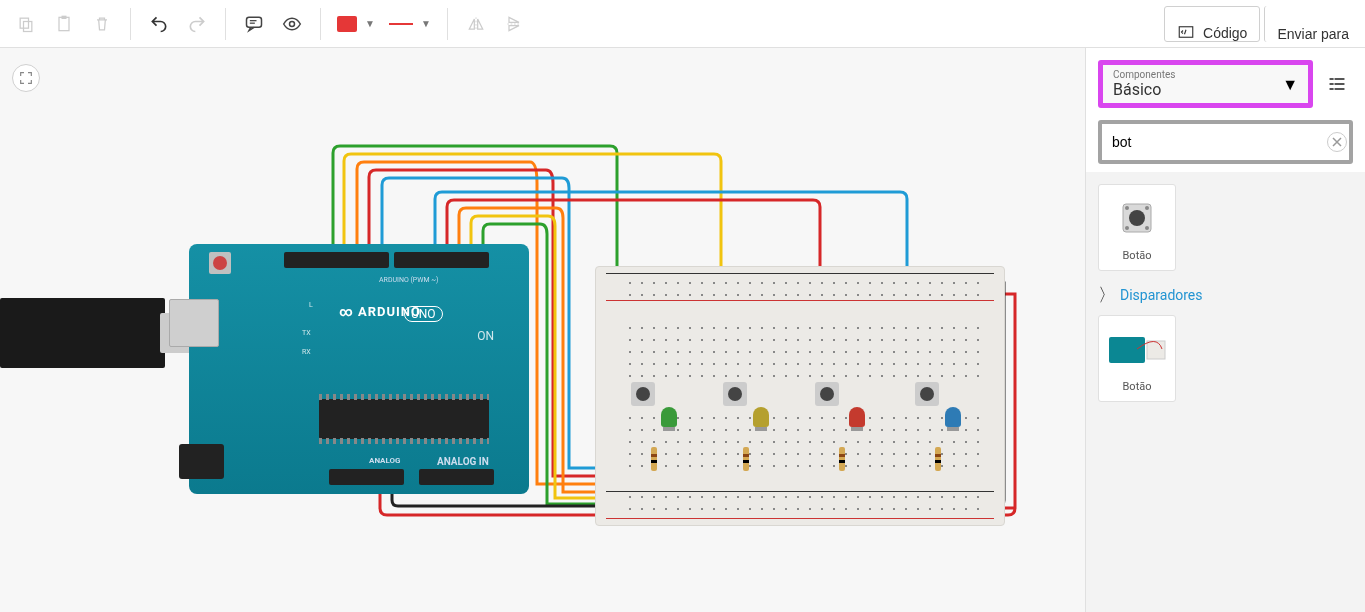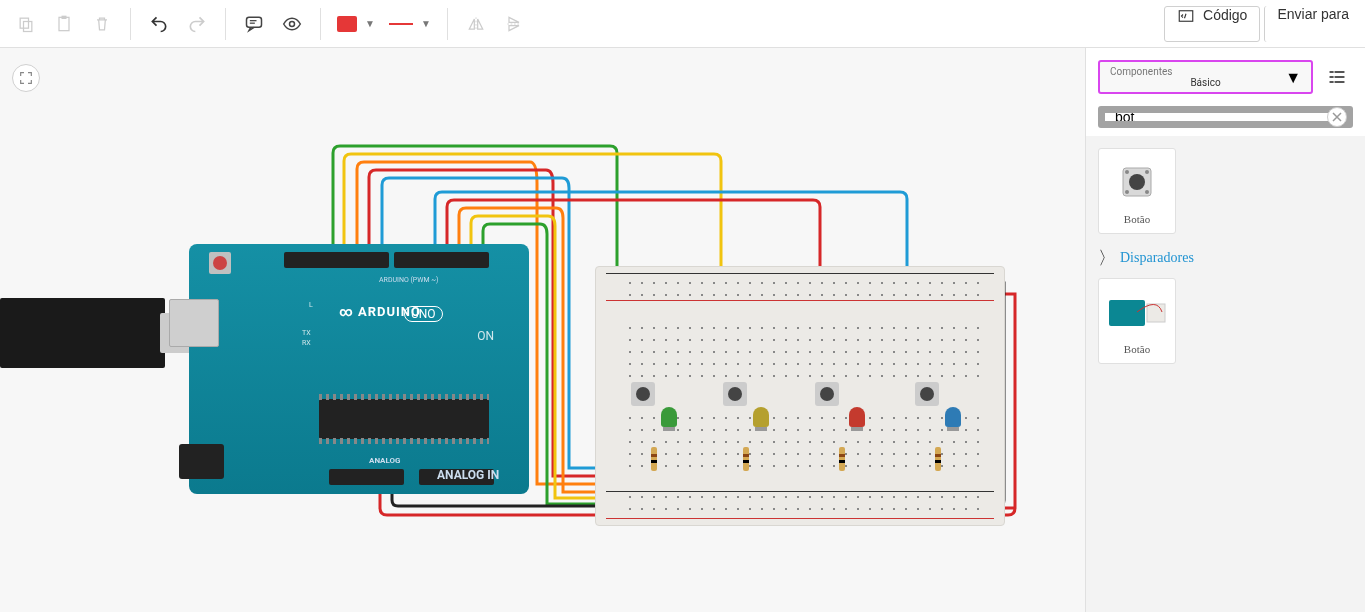--- a/index.html
+++ b/index.html
@@ -10,43 +10,43 @@
   .toolbar { height: 48px; border-bottom: 1px solid #e0e0e0; display: flex; align-items: center; padding: 0 8px; gap: 4px; background: #fff; }
   .toolbar-group { display: flex; align-items: center; gap: 2px; }
   .sep { width: 1px; height: 32px; background: #e0e0e0; margin: 0 6px; }
   .tbtn { width: 36px; height: 36px; border: none; background: transparent; border-radius: 4px; cursor: pointer; display: flex; align-items: center; justify-content: center; color: #555; }
   .tbtn.disabled { color: #ccc; cursor: default; }
   .tbtn svg { width: 20px; height: 20px; }
   .color-swatch { width: 20px; height: 16px; background: #e53737; border-radius: 2px; }
   .line-swatch { width: 24px; height: 2px; background: #e53737; }
   .dd-caret { font-size: 10px; color: #777; margin-left: 4px; }
   .spacer { flex: 1; }
-  .action-btn { height: 36px; padding: 0 12px; border: 1px solid #d0d0d0; background: #fff; border-radius: 3px; cursor: pointer; display: flex; align-items: flex-start; gap: 8px; font-size: 14px; color: #333; }
+  .action-btn { height: 36px; padding: 0 12px; border: 1px solid #d0d0d0; background: #fff; border-radius: 3px; cursor: pointer; display: flex; align-items: flex-end; gap: 8px; font-size: 14px; color: #333; }
   .action-btn.last { border-right: none; border-top: none; border-bottom: none; padding-right: 8px; }
   
   
   .main { flex: 1; display: flex; position: relative; }
   .canvas { flex: 1; background: #f7f7f7; position: relative; overflow: hidden; }
   
   .fit-btn { position: absolute; top: 16px; left: 12px; width: 28px; height: 28px; border: 1px solid #d0d0d0; border-radius: 50%; background: #fff; display: flex; align-items: center; justify-content: center; cursor: pointer; color: #888; }
   
   
   .sidepanel { width: 280px; border-left: 1px solid #e0e0e0; background: #fff; display: flex; flex-direction: column; }
   .panel-header { display: flex; align-items: center; padding: 12px 12px 8px; gap: 8px; }
-  .dropdown { flex: 1; border: 2px solid #d946ef; border-radius: 3px; padding: 4px 10px; background: #f8f8f8; display: flex; flex-direction: column; position: relative; cursor: pointer; }
+  .dropdown { flex: 1; border: 5px solid #d946ef; border-radius: 3px; padding: 4px 10px; background: #f8f8f8; display: flex; flex-direction: column; position: relative; cursor: pointer; }
   .dropdown-label { font-size: 10px; color: #777; }
-  .dropdown-value { font-size: 10px; color: #333; text-align: center; }
+  .dropdown-value { font-size: 16px; color: #333; }
   .dropdown-caret { position: absolute; right: 10px; top: 50%; transform: translateY(-50%); }
   .list-icon { width: 32px; height: 32px; display:flex; align-items:center; justify-content:center; color:#555; cursor:pointer; }
   
   .search-box { margin: 4px 12px 8px; position: relative; }
-  .search-box input { width: 100%; height: 22px; border: 7px solid #a3a3a3; border-radius: 3px; padding: 0 32px 0 10px; font-size: 14px; outline: none; }
+  .search-box input { width: 100%; height: 44px; border: 4px solid #a3a3a3; border-radius: 3px; padding: 0 32px 0 10px; font-size: 14px; outline: none; }
   .clear-btn { position: absolute; right: 6px; top: 50%; transform: translateY(-50%); width: 20px; height: 20px; border: 1px solid #ccc; border-radius: 50%; background: #fff; display: flex; align-items: center; justify-content: center; font-size: 11px; color: #999; cursor: pointer; }
   
-  .panel-body { flex: 1; background: #f3f3f3; padding: 12px; overflow-y: auto; font-family: Liberation Serif, serif; }
+  .panel-body { flex: 1; background: #f3f3f3; padding: 12px; overflow-y: auto; }
   .comp-card { width: 78px; background: #fff; border: 1px solid #e0e0e0; border-radius: 3px; padding: 8px 4px; text-align: center; cursor: pointer; margin-bottom: 12px; }
   .comp-thumb { width: 60px; height: 50px; margin: 0 auto 6px; display: flex; align-items: center; justify-content: center; }
   .comp-label { font-size: 11px; color: #555; }
   .section-title { display:flex; align-items:center; gap:4px; color: #2294d2; font-size: 14px; margin: 12px 0 8px; }
   .section-title .chev { font-size: 18px; color:#333; }
   
   
   .arduino { position: absolute; left: 189px; top: 196px; width: 340px; height: 250px; }
   .usb-plug { position: absolute; left: 0; top: 250px; width: 165px; height: 70px; background: #1a1a1a; border-radius: 2px; }
   .usb-plug::after { content: ""; position: absolute; right: -35px; top: 15px; width: 40px; height: 40px; background: #ccc; border-radius: 2px; }
@@ -61,21 +61,21 @@
   .chip::before { top:-5px; } .chip::after { bottom:-5px; }
   .usb-port { position:absolute; left:-20px; top:55px; width:50px; height:48px; background:#cfcfcf; border:1px solid #aaa; border-radius:2px; }
   .power-jack { position:absolute; left:-10px; top:200px; width:45px; height:35px; background:#222; border-radius:3px; }
   .reset-btn-a { position:absolute; left:20px; top:8px; width:22px; height:22px; background:#c0c0c0; border-radius:2px; }
   .reset-btn-a::after { content:""; position:absolute; left:4px; top:4px; width:14px; height:14px; background:#c44; border-radius:50%; }
   .ard-logo { position:absolute; left:150px; top:60px; font-size:13px; font-weight:bold; letter-spacing:1px; color:#fff; }
   .ard-infinity { display:inline-block; }
   .ard-uno { position:absolute; left:215px; top:62px; font-size:12px; color:#fff; border:1.5px solid #fff; border-radius:10px; padding:0 6px; }
   .label-digital { position:absolute; left:190px; top:32px; font-size:7px; color:#cde; }
   .label-power { position:absolute; left:180px; top:212px; font-size:8px; color:#cde; font-weight:bold; }
-  .label-analog { position:absolute; left:248px; top:224px; font-size:12px; color:#cde; font-weight:bold; }
+  .label-analog { position:absolute; left:248px; top:212px; font-size:10px; color:#cde; font-weight:bold; }
   
   
   .breadboard { position: absolute; left: 595px; top: 218px; width: 410px; height: 260px; background: #eceae6; border: 1px solid #d9d7d2; border-radius: 4px; }
   .rail-line-red { position:absolute; left:10px; right:10px; height:1px; background:#c33; }
   .rail-line-blk { position:absolute; left:10px; right:10px; height:1px; background:#333; }
   .holes-grid { position:absolute; left:28px; right:18px; background-image: radial-gradient(#888 1.1px, transparent 1.1px); background-size: 12px 12px; }
   .bb-button { position:absolute; width:24px; height:24px; background:#ccc; border-radius:3px; }
   .bb-button::after { content:""; position:absolute; left:5px; top:5px; width:14px; height:14px; background:#444; border-radius:50%; }
   .bb-led { position:absolute; width:16px; height:20px; border-radius: 8px 8px 3px 3px; }
   .bb-led::after { content:""; position:absolute; left:2px; bottom:-4px; width:12px; height:4px; background:#999; }
@@ -232,21 +232,21 @@
           <div class="chip"></div>
           <div class="ard-logo">
             <span class="ard-infinity">∞</span> <span>ARDUINO</span>
           </div>
           <div class="ard-uno">UNO</div>
           <div class="label-digital">ARDUINO (PWM ~)</div>
           <div class="label-power">ANALOG</div>
           <div class="label-analog">ANALOG IN</div>
           <div style="position:absolute;left:120px;top:57px;font-size:7px">L</div>
           <div style="position:absolute;left:113px;top:85px;font-size:7px">TX</div>
-          <div style="position:absolute;left:113px;top:95px;font-size:7px">RX</div>
+          <div style="position:absolute;left:113px;top:104px;font-size:7px">RX</div>
           <div style="position:absolute;right:35px;top:85px;font-size:12px">ON</div>
         </div>
       </div>
 
       <div class="breadboard">
         <div class="rail-line-blk" style="top:6px"></div>
         <div class="rail-line-red" style="top:33px"></div>
         <div class="rail-line-blk" style="bottom:33px"></div>
         <div class="rail-line-red" style="bottom:6px"></div>
         <div class="holes-grid" style="top:10px;height:24px"></div>

